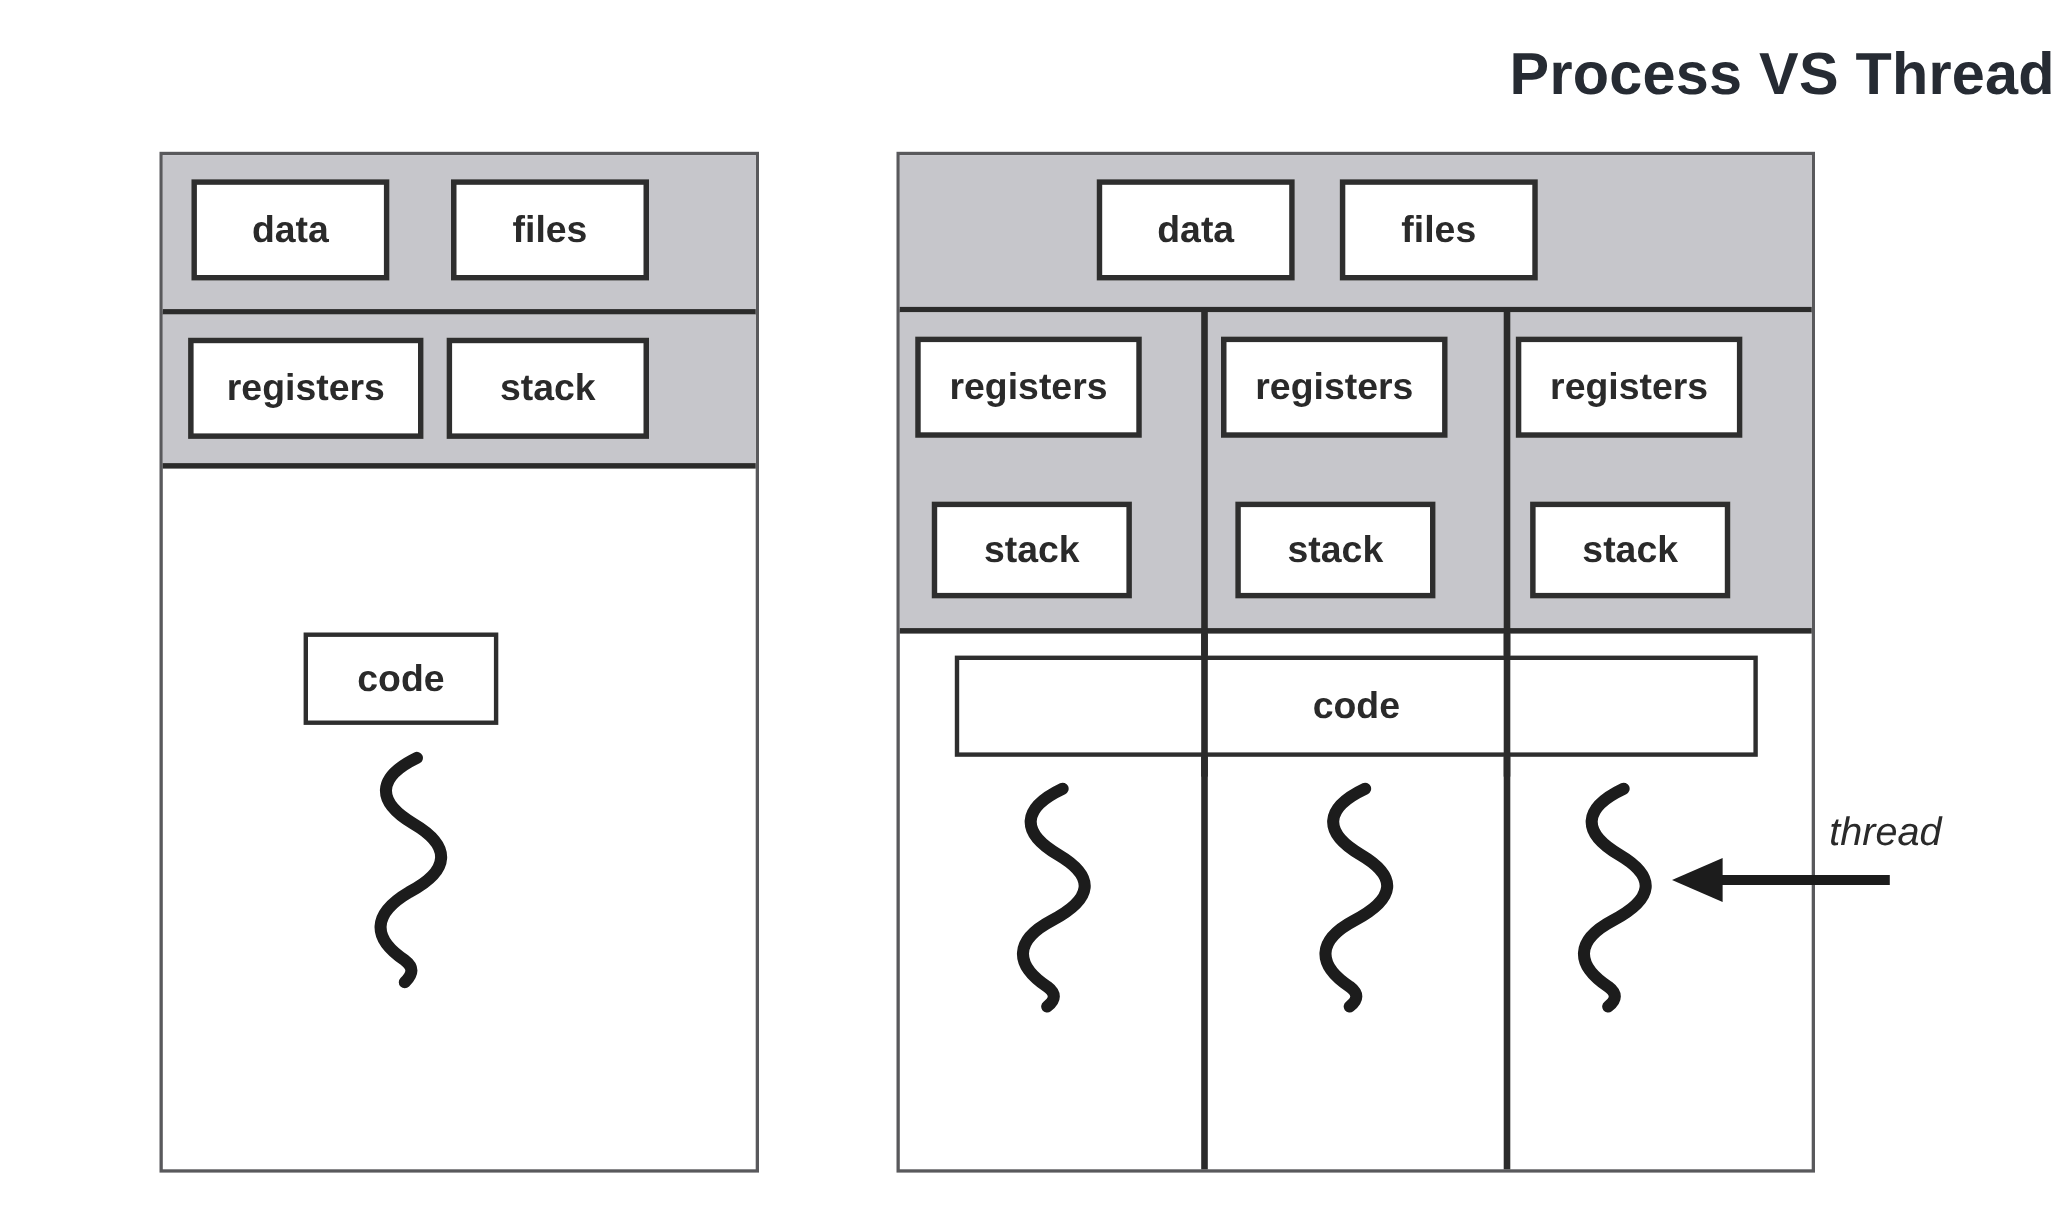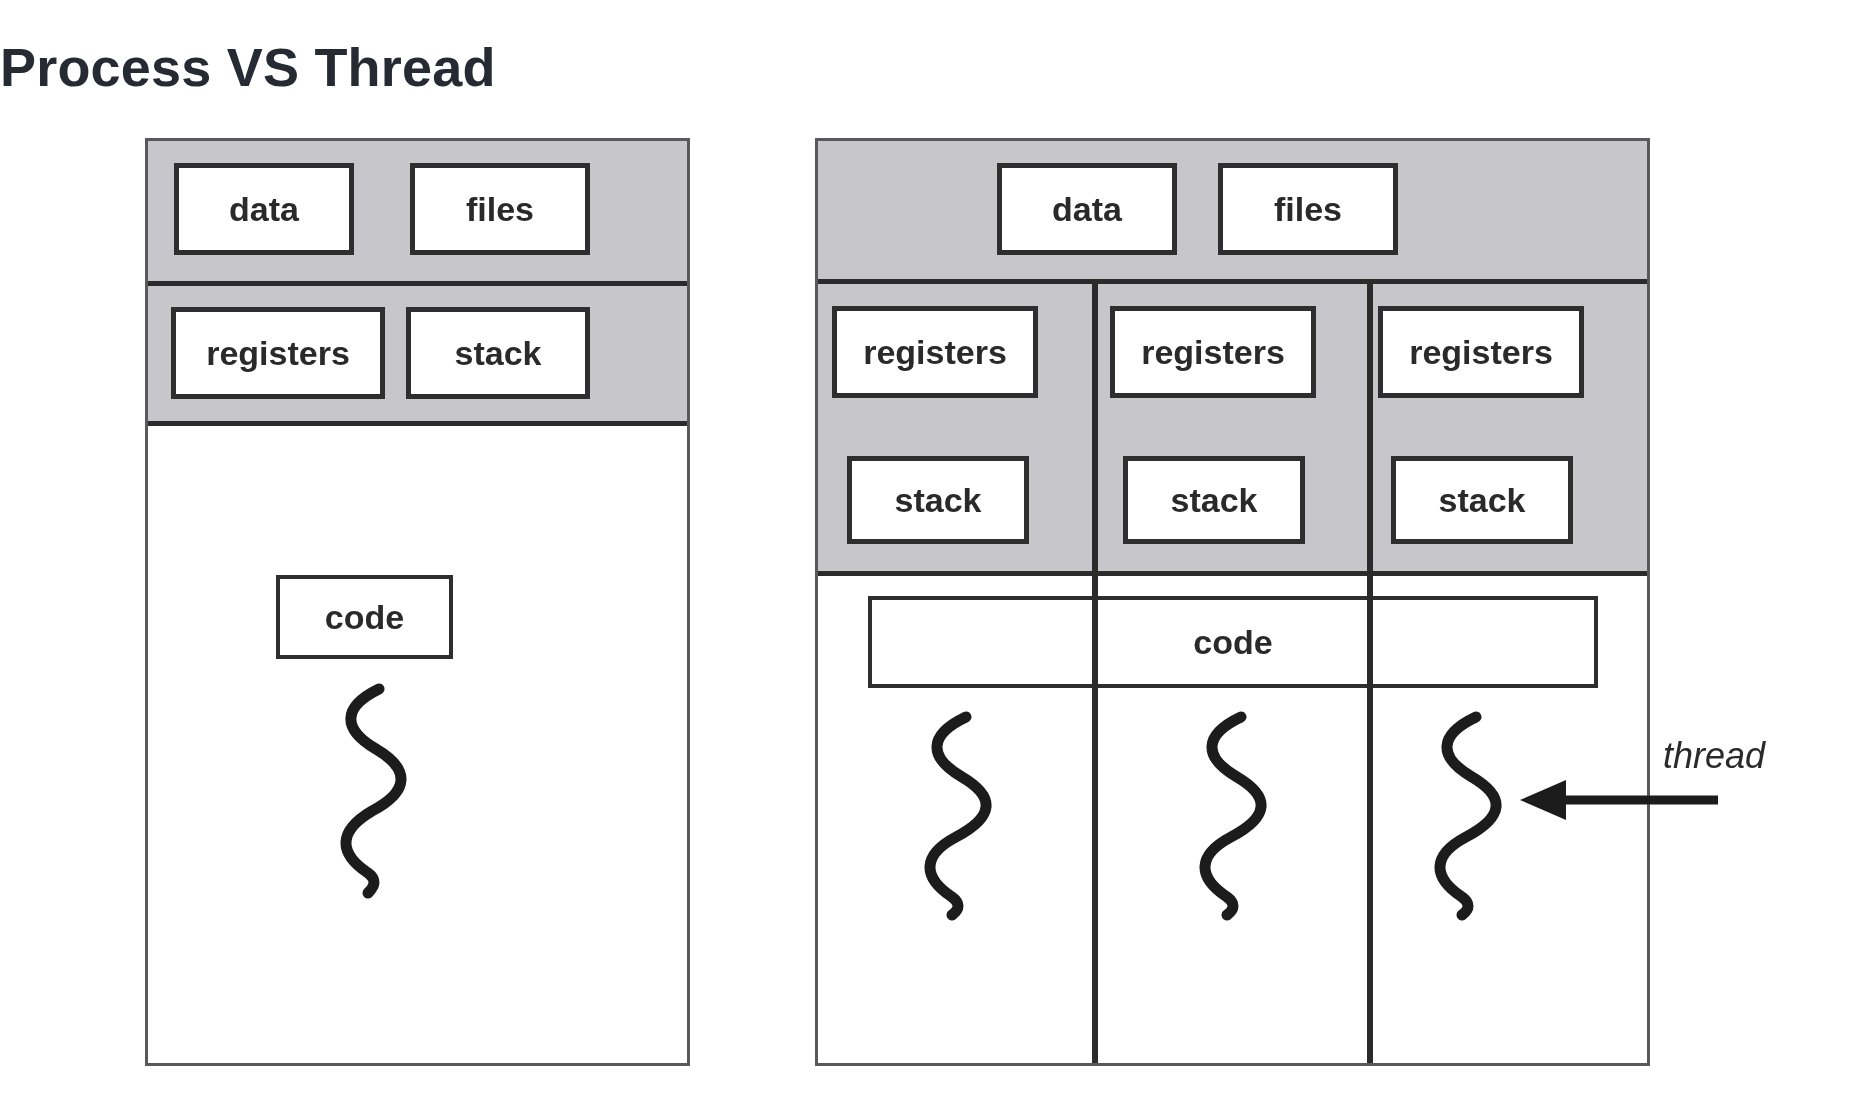--- a/index.html
+++ b/index.html
@@ -13,21 +13,21 @@
     height: 1108px;
     background: #ffffff;
     font-family: "Liberation Sans", "DejaVu Sans", sans-serif;
     overflow: hidden;
   }
   #page-title {
     position: absolute;
     left: 0;
     top: 36px;
     width: 1868px;
-    text-align: left;
+    text-align: right;
     font-size: 54px;
     font-weight: bold;
     color: #262b33;
     letter-spacing: 0.2px;
     white-space: nowrap;
   }
 
   
   .panel {
     position: absolute;

